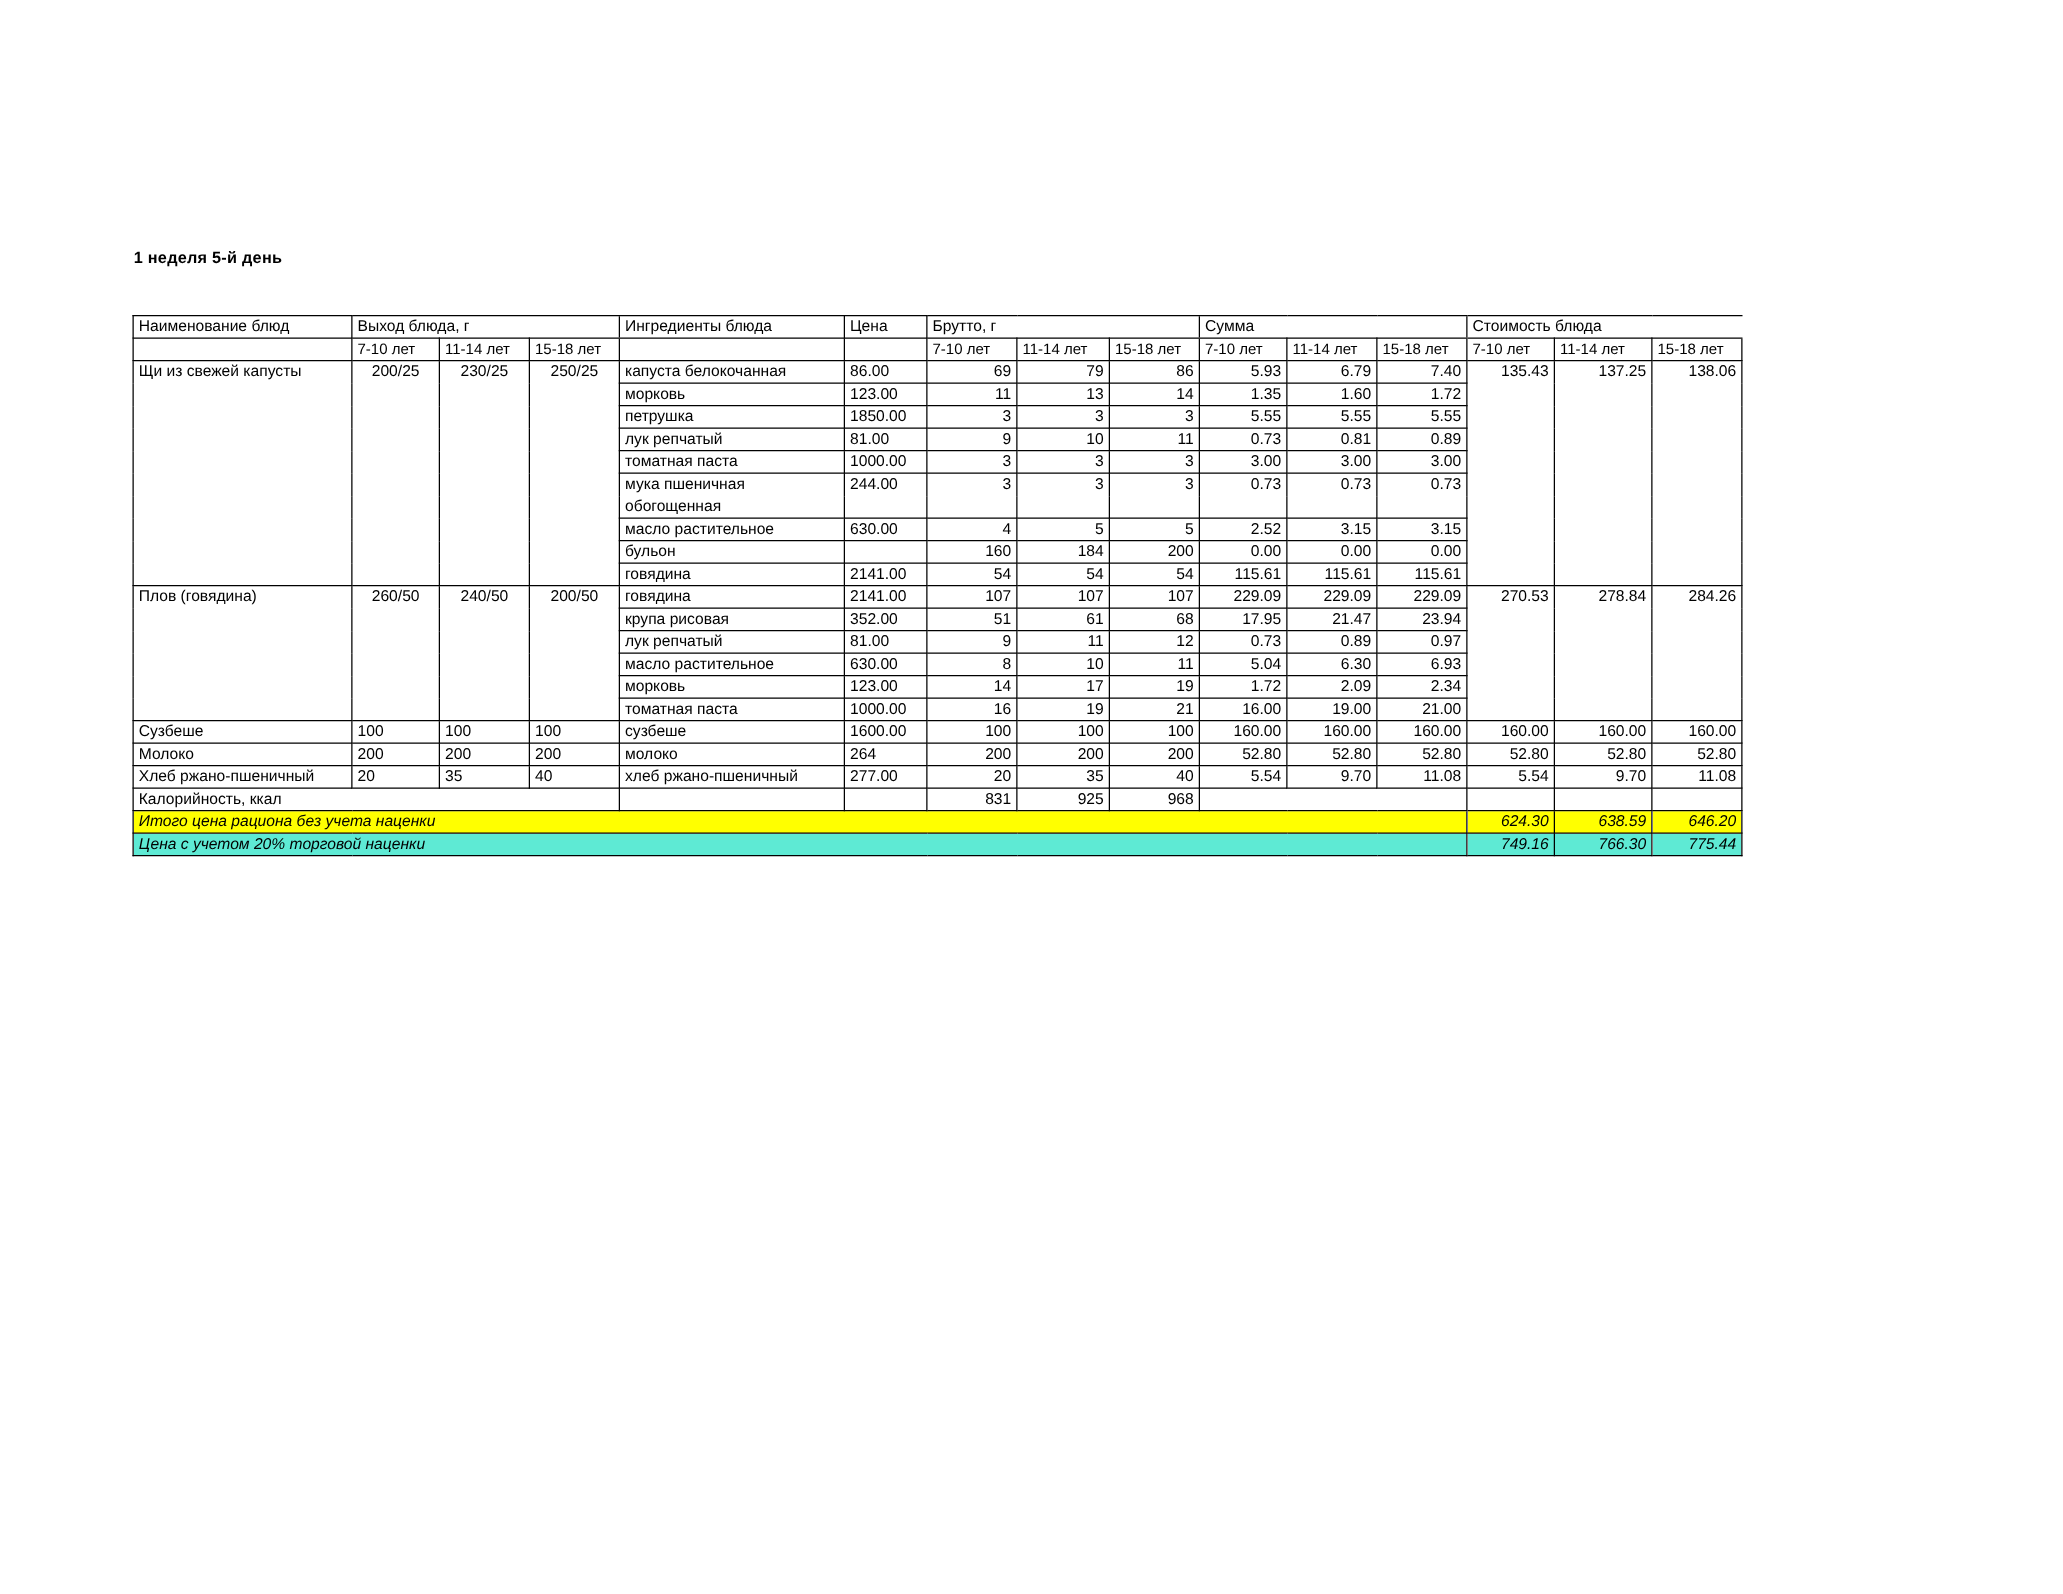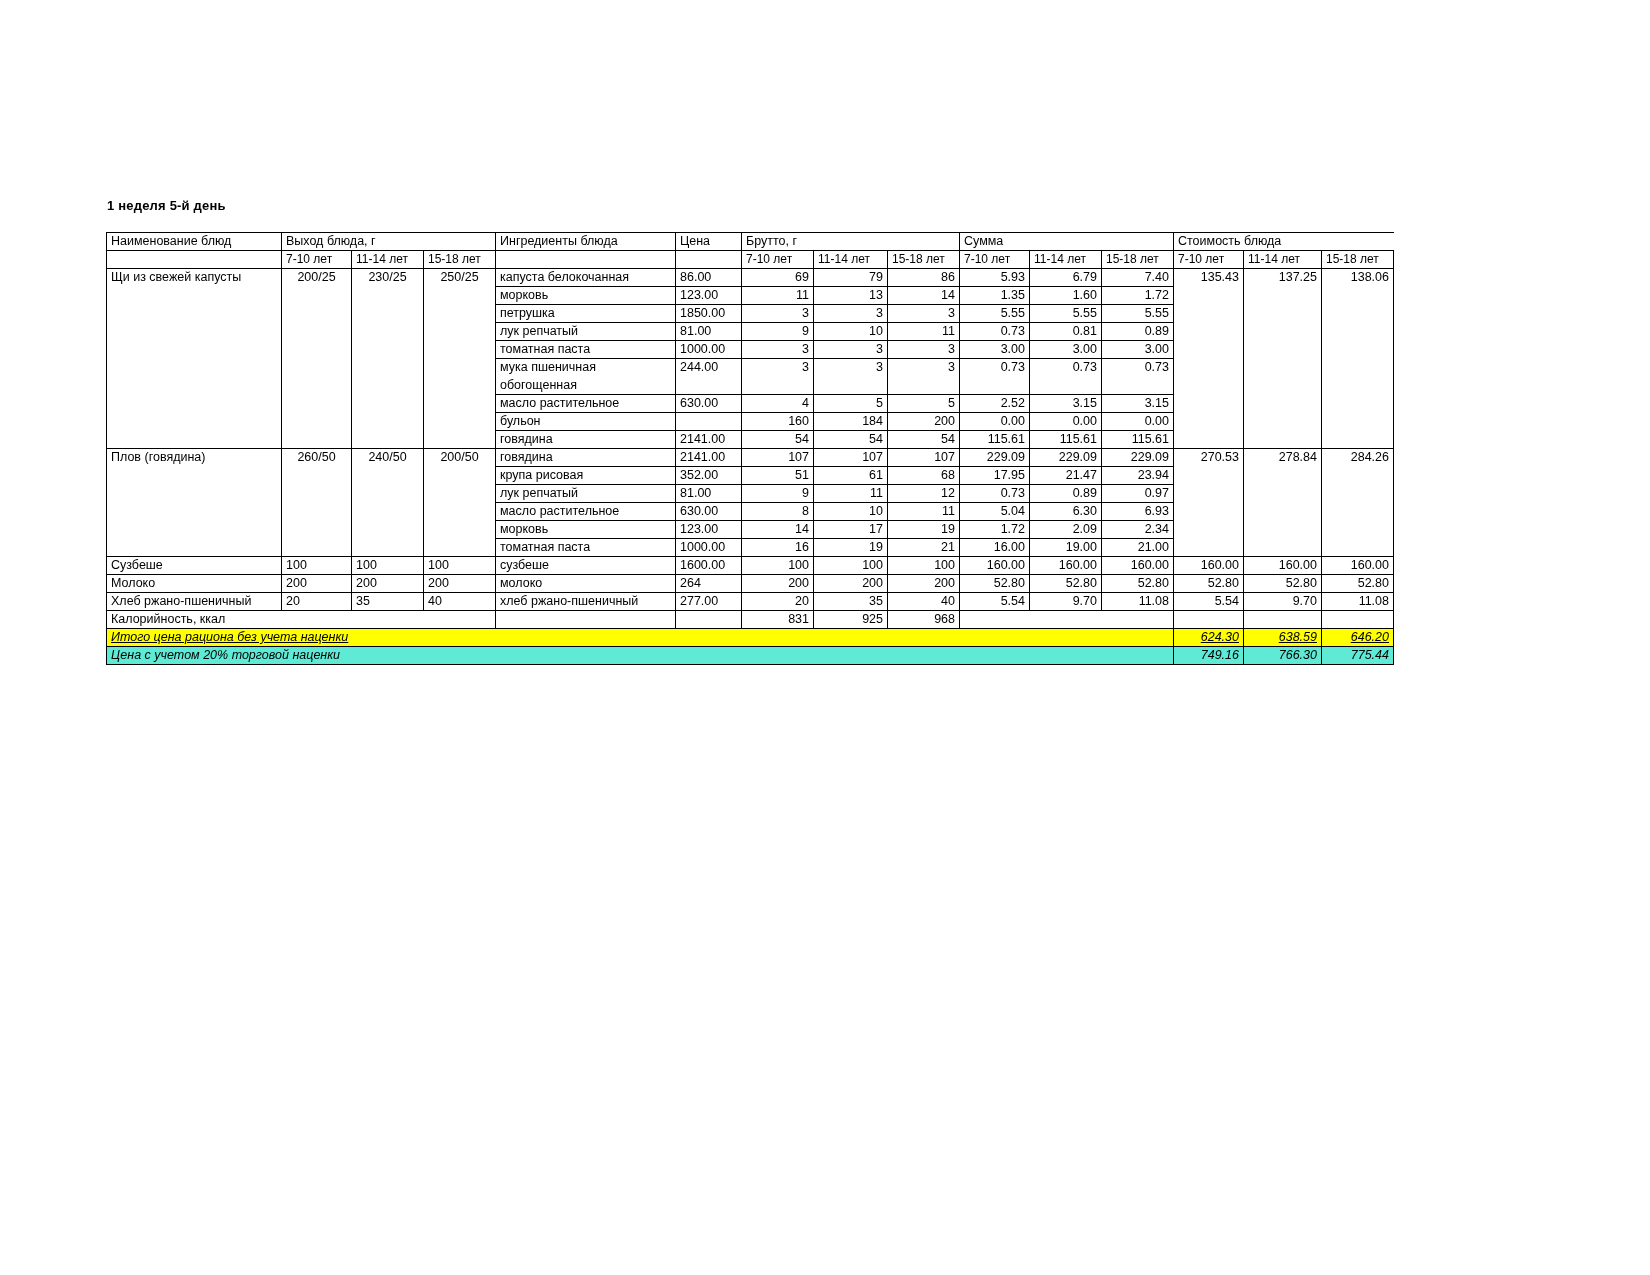--- a/index.html
+++ b/index.html
@@ -25,21 +25,21 @@
     position: absolute;
     left: 107px;
     top: 198px;
     font-size: 13px;
     font-weight: bold;
     letter-spacing: 0.2px;
   }
   table.menu {
     position: absolute;
     left: 106px;
-    top: 232px;
+    top: 252px;
     border-collapse: collapse;
     table-layout: fixed;
     font-size: 12.5px;
   }
   table.menu td, table.menu th {
     border: 1px solid #000000;
     padding: 1px 4px;
     vertical-align: top;
     font-weight: normal;
     white-space: nowrap;
@@ -51,21 +51,21 @@
   .noborder-t { border-top: none !important; }
   .noborder-b { border-bottom: none !important; margin-left: 17px; }
   .c { text-align: center; }
   .r { text-align: right; }
   .l { text-align: left; }
   .b { font-weight: bold; }
   .i { font-style: italic; }
   .hdr-group { font-weight: bold; text-align: left; }
   .hdr-sub { font-weight: bold; text-align: left; font-size: 12px; margin-left: 43px; }
   .dish { text-align: left; margin-left: 12px; }
-  .row-yellow td { background: #ffff00; text-decoration: underline; }
+  .row-yellow td { background: #ffff00; }
   .row-peach td { background: #5eead4; }
   .totals-label { font-weight: bold; font-style: italic; text-align: left; }
   .kcal td { font-weight: bold; }
   
   col.c-name   { width: 175px; }
   col.c-out1   { width: 70px; }
   col.c-out2   { width: 72px; }
   col.c-out3   { width: 72px; }
   col.c-ingr   { width: 180px; }
   col.c-price  { width: 66px; }

